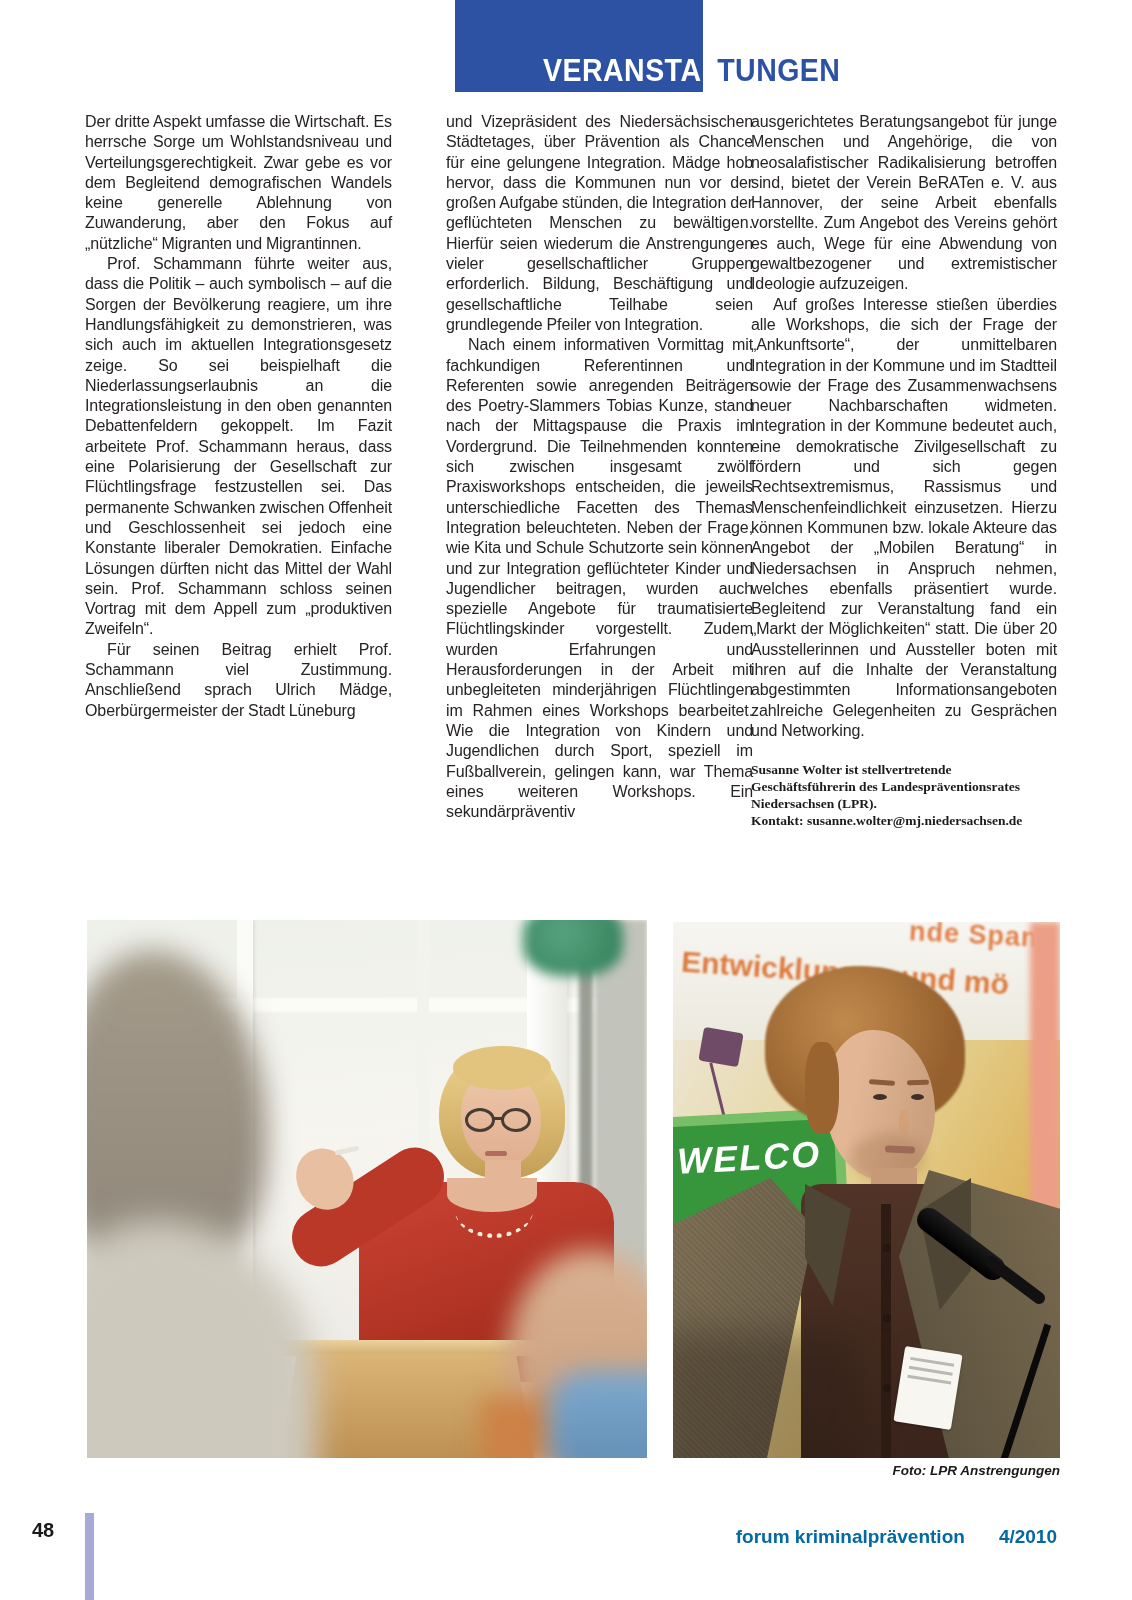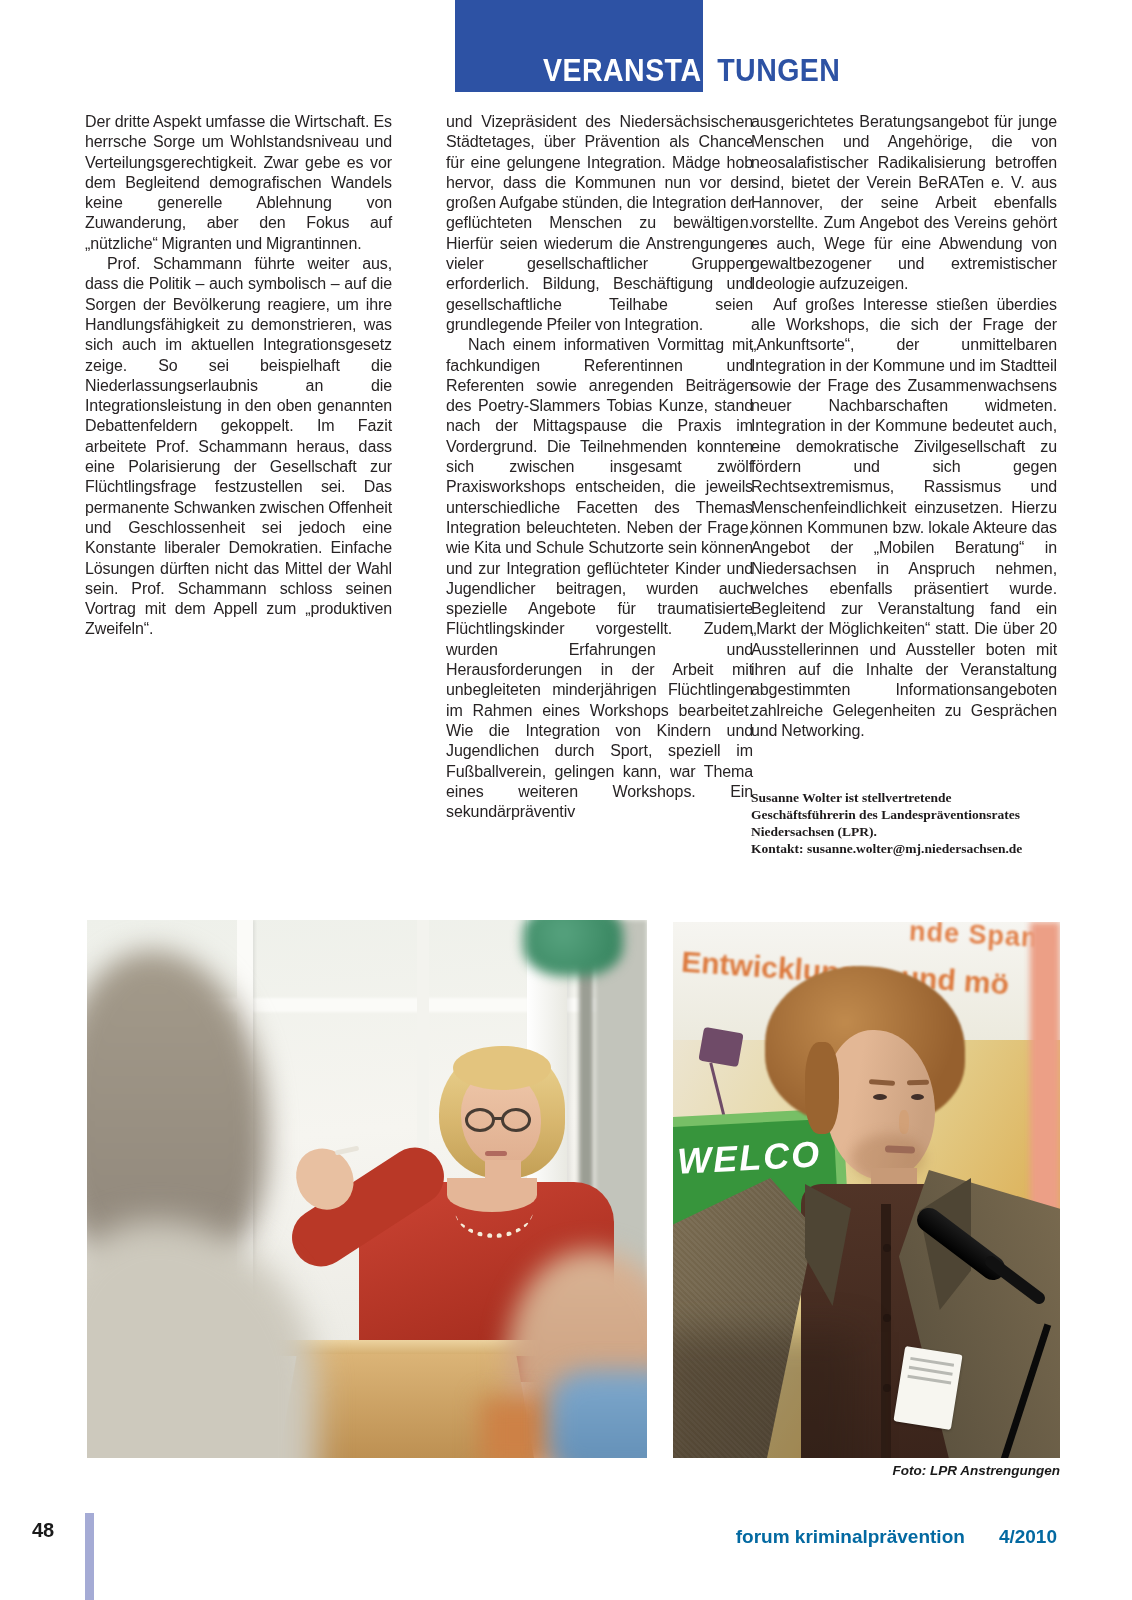--- a/index.html
+++ b/index.html
@@ -31,21 +31,21 @@
     hyphens:auto; -webkit-hyphens:auto; text-align:justify;
   }
   .indent { text-indent:22px; }
   .subhead-block { position:relative; height:50px; margin-top:12px; margin-bottom:16px; }
   .green-square { position:absolute; left:0; top:0; width:48px; height:46px; background:#a8bf20; }
   .subhead {
     position:absolute; left:20px; bottom:-2px; white-space:nowrap;
     font-size:19px; font-weight:bold; color:#274a9b; letter-spacing:-.2px;
   }
   .author-block {
-    margin-top:48px; font-family:"Liberation Serif", serif;
+    margin-top:20px; font-family:"Liberation Serif", serif;
     font-weight:bold; font-size:13.5px; line-height:17px; text-align:left;
     hyphens:none; color:#1d1a1b;
   }
 
   
   .photo { position:absolute; overflow:hidden; }
   .photo div { position:absolute; }
   .photo-left  { left:87px;  top:920px; width:560px; height:538px; background:#ecebe5; }
   .photo-right { left:673px; top:922px; width:387px; height:536px; background:#efeade; }
 
@@ -168,20 +168,21 @@
 <body>
 
 <div class="page">
 
   <div class="header-box"></div>
   <div class="header-title"><span class="t-white">VERANSTAL</span><span class="t-blue">TUNGEN</span></div>
 
   <div class="col col-1">
     <p class="body-text">Der dritte Aspekt umfasse die Wirtschaft. Es herrsche Sorge um Wohlstandsniveau und Verteilungsgerechtigkeit. Zwar gebe es vor dem Begleitend demografischen Wandels keine generelle Ablehnung von Zuwanderung, aber den Fokus auf „nützliche“ Migranten und Migrantinnen.</p>
     <p class="body-text indent">Prof. Schammann führte weiter aus, dass die Politik – auch symbolisch – auf die Sorgen der Bevölkerung reagiere, um ihre Handlungsfähigkeit zu demonstrieren, was sich auch im aktuellen Integrationsgesetz zeige. So sei beispielhaft die Niederlassungserlaubnis an die Integrationsleistung in den oben genannten Debattenfeldern gekoppelt. Im Fazit arbeitete Prof. Schammann heraus, dass eine Polarisierung der Gesellschaft zur Flüchtlingsfrage festzustellen sei. Das permanente Schwanken zwischen Offenheit und Geschlossenheit sei jedoch eine Konstante liberaler Demokratien. Einfache Lösungen dürften nicht das Mittel der Wahl sein. Prof. Schammann schloss seinen Vortrag mit dem Appell zum „produktiven Zweifeln“.</p>
+    <p class="body-text indent">Für seinen Beitrag erhielt Prof. Schammann viel Zustimmung. Anschließend sprach Ulrich Mädge, Oberbürgermeister der Stadt Lüneburg</p>
   </div>
 
   <div class="col col-2">
     <p class="body-text">und Vizepräsident des Niedersächsischen Städtetages, über Prävention als Chance für eine gelungene Integration. Mädge hob hervor, dass die Kommunen nun vor der großen Aufgabe stünden, die Integration der geflüchteten Menschen zu bewältigen. Hierfür seien wiederum die Anstrengungen vieler gesellschaftlicher Gruppen erforderlich. Bildung, Beschäftigung und gesellschaftliche Teilhabe seien grundlegende Pfeiler von Integration.</p>
     <p class="body-text indent">Nach einem informativen Vormittag mit fachkundigen Referentinnen und Referenten sowie anregenden Beiträgen des Poetry-Slammers Tobias Kunze, stand nach der Mittagspause die Praxis im Vordergrund. Die Teilnehmenden konnten sich zwischen insgesamt zwölf Praxisworkshops entscheiden, die jeweils unterschiedliche Facetten des Themas Integration beleuchteten. Neben der Frage, wie Kita und Schule Schutzorte sein können und zur Integration geflüchteter Kinder und Jugendlicher beitragen, wurden auch spezielle Angebote für traumatisierte Flüchtlingskinder vorgestellt. Zudem wurden Erfahrungen und Herausforderungen in der Arbeit mit unbegleiteten minderjährigen Flüchtlingen im Rahmen eines Workshops bearbeitet. Wie die Integration von Kindern und Jugendlichen durch Sport, speziell im Fußballverein, gelingen kann, war Thema eines weiteren Workshops. Ein sekundärpräventiv</p>
   </div>
 
   <div class="col col-3">
     <p class="body-text">ausgerichtetes Beratungsangebot für junge Menschen und Angehörige, die von neosalafistischer Radikalisierung betroffen sind, bietet der Verein BeRATen e. V. aus Hannover, der seine Arbeit ebenfalls vorstellte. Zum Angebot des Vereins gehört es auch, Wege für eine Abwendung von gewaltbezogener und extremistischer Ideologie aufzuzeigen.</p>
     <p class="body-text indent">Auf großes Interesse stießen überdies alle Workshops, die sich der Frage der „Ankunftsorte“, der unmittelbaren Integration in der Kommune und im Stadtteil sowie der Frage des Zusammenwachsens neuer Nachbarschaften widmeten. Integration in der Kommune bedeutet auch, eine demokratische Zivilgesellschaft zu fördern und sich gegen Rechtsextremismus, Rassismus und Menschenfeindlichkeit einzusetzen. Hierzu können Kommunen bzw. lokale Akteure das Angebot der „Mobilen Beratung“ in Niedersachsen in Anspruch nehmen, welches ebenfalls präsentiert wurde. Begleitend zur Veranstaltung fand ein „Markt der Möglichkeiten“ statt. Die über 20 Ausstellerinnen und Aussteller boten mit ihren auf die Inhalte der Veranstaltung abgestimmten Informationsangeboten zahlreiche Gelegenheiten zu Gesprächen und Networking.</p>

